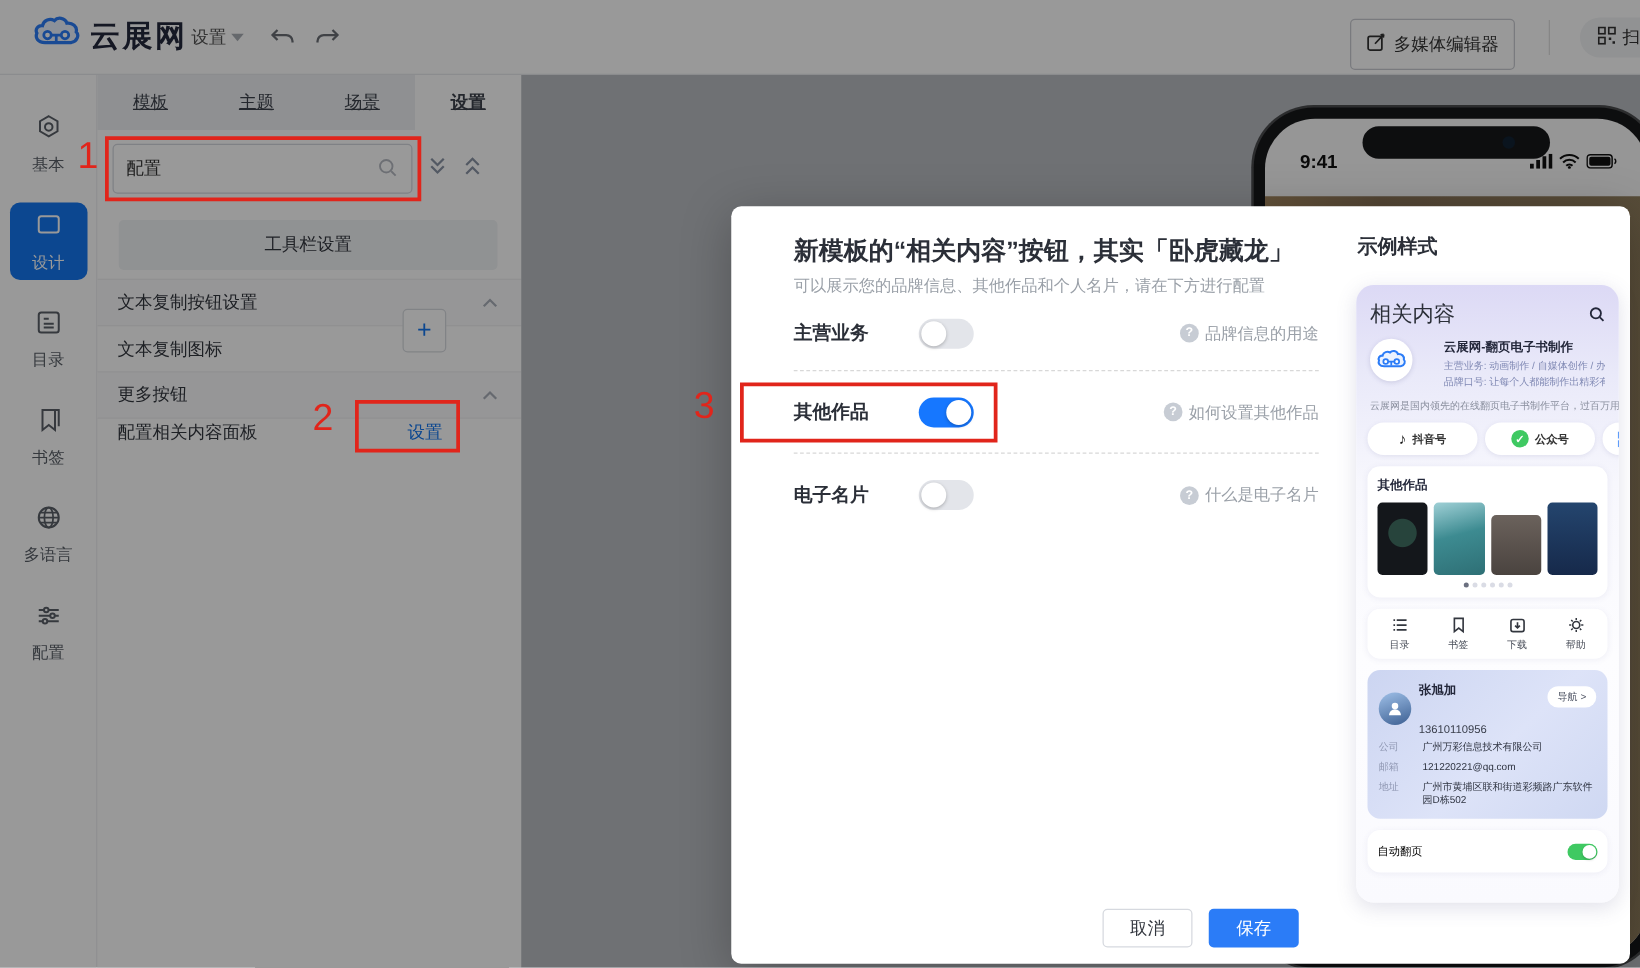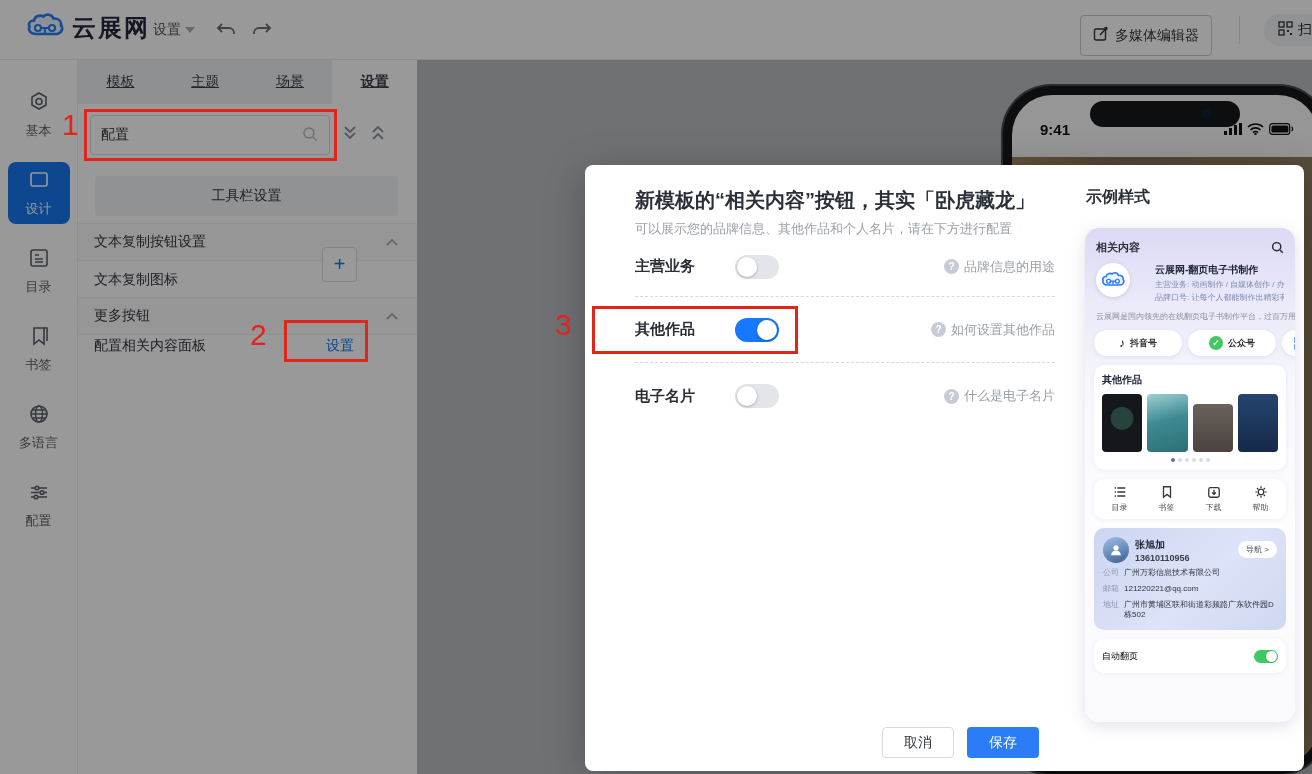--- a/index.html
+++ b/index.html
@@ -72,21 +72,21 @@
   .m-help { position:absolute; right:0; display:flex; align-items:center; gap:5px; font-size:13px; color:#9aa0a8; cursor:pointer; }
   .q-ico { width:15px; height:15px; border-radius:50%; background:#c7ccd4; color:#fff; font-size:10px; font-weight:bold; display:flex; align-items:center; justify-content:center; }
   .m-footer-btn { position:absolute; top:562px; width:72px; height:31px; border-radius:4px; font-size:14px; display:flex; align-items:center; justify-content:center; cursor:pointer; }
   .btn-cancel { left:297px; border:1px solid #d6d9df; background:#fff; color:#33373f; }
   .btn-save { left:382px; background:#2b7cf7; color:#fff; }
 
   
   .pv-head { position:absolute; left:501px; top:22px; font-size:16px; font-weight:bold; color:#2b2f38; }
   .pv-card { position:absolute; left:500px; top:63px; width:210px; height:494px; border-radius:14px; background:linear-gradient(180deg,#dcd9f5 0%, #e9e9f9 14%, #f7f7fd 32%, #fdfdff 60%, #fafafe 100%); box-shadow:0 4px 16px rgba(90,90,140,.18); padding:10px 9px; font-size:9px; overflow:hidden; }
   .pv-top { display:flex; justify-content:space-between; align-items:center; padding:2px 2px 6px 2px; }
-  .pv-top .t { font-size:11px; font-weight:bold; color:#2b2f38; }
+  .pv-top .t { font-size:17px; font-weight:normal; color:#2b2f38; }
   .pv-brand { display:flex; gap:25px; padding:2px; }
   .pv-logo { width:34px; height:34px; border-radius:50%; background:#fff; display:flex; align-items:center; justify-content:center; flex-shrink:0; box-shadow:0 1px 4px rgba(80,80,140,.2); }
   .pv-bname { font-size:10px; font-weight:bold; color:#23273a; }
   .pv-bline { font-size:8px; color:#8089b4; margin-top:2px; white-space:nowrap; overflow:hidden; }
   .pv-desc { font-size:8px; color:#8a8f9e; margin:6px 2px 0 2px; white-space:nowrap; }
   .pv-socials { display:flex; gap:6px; margin-top:8px; }
   .pv-pill { height:26px; background:#fff; border-radius:13px; display:flex; align-items:center; justify-content:center; gap:5px; font-size:9px; color:#333; font-weight:bold; box-shadow:0 1px 4px rgba(80,80,140,.12); flex:0 0 auto; width:88px; }
   .pv-pill.cut { width:40px; justify-content:flex-start; padding-left:12px; }
   .dot-green { width:14px; height:14px; border-radius:50%; background:#3fc962; color:#fff; font-size:9px; display:flex; align-items:center; justify-content:center; }
   .pv-sec { background:#fff; border-radius:10px; margin-top:9px; padding:8px; box-shadow:0 1px 5px rgba(80,80,140,.08); }
@@ -95,23 +95,23 @@
   .thumb { width:42px; height:58px; border-radius:4px; }
   .dots { display:flex; gap:3px; justify-content:center; margin-top:6px; }
   .dots i { width:4px; height:4px; border-radius:50%; background:#dadce5; }
   .dots i.on { background:#6b7080; }
   .pv-nav { display:flex; justify-content:space-around; padding:6px 2px; }
   .pv-nav .nv { display:flex; flex-direction:column; align-items:center; gap:3px; font-size:8px; color:#4a4f5a; cursor:pointer; }
   .biz { background:linear-gradient(135deg,#ccd5f1 0%, #dde3f8 55%, #cfd8f2 100%); border-radius:10px; margin-top:9px; padding:9px; }
   .biz-top { display:flex; align-items:center; gap:6px; position:relative; }
   .avatar { width:26px; height:26px; border-radius:50%; background:linear-gradient(160deg,#9fc0e8,#3c5f92); display:flex; align-items:center; justify-content:center; }
   .biz-name { font-size:10px; font-weight:bold; color:#23273a; }
-  .biz-phone { font-size:9px; color:#3a3f4c; margin-top:1px;font-weight:bold; }
+  .biz-phone { font-size:9px; color:#3a3f4c; margin-top:19px; }
   .biz-nav { position:absolute; right:0; top:4px; background:#fff; border-radius:9px; font-size:8px; color:#4a5060; padding:3px 8px; cursor:pointer; }
-  .biz-row { display:flex; gap:5px; margin-top:5px; font-size:8px; line-height:1.35; }
+  .biz-row { display:flex; gap:19px; margin-top:5px; font-size:8px; line-height:1.35; }
   .biz-row .k { color:#8f97b2; flex-shrink:0; }
   .biz-row .v { color:#2e3340; }
   .pv-toggle-row { display:flex; align-items:center; justify-content:space-between; height:26px; }
   .mini-tgl { width:24px; height:13px; border-radius:7px; background:#e3e5ea; position:relative; cursor:pointer; }
   .mini-tgl .kn { position:absolute; top:1px; left:1px; width:11px; height:11px; border-radius:50%; background:#fff; box-shadow:0 1px 2px rgba(0,0,0,.2); }
   .mini-tgl.on { background:#3fc962; }
   .mini-tgl.on .kn { left:auto; right:1px; }
 
   
   .anno { position:absolute; border:3px solid #e1251b; z-index:70; pointer-events:none; }

